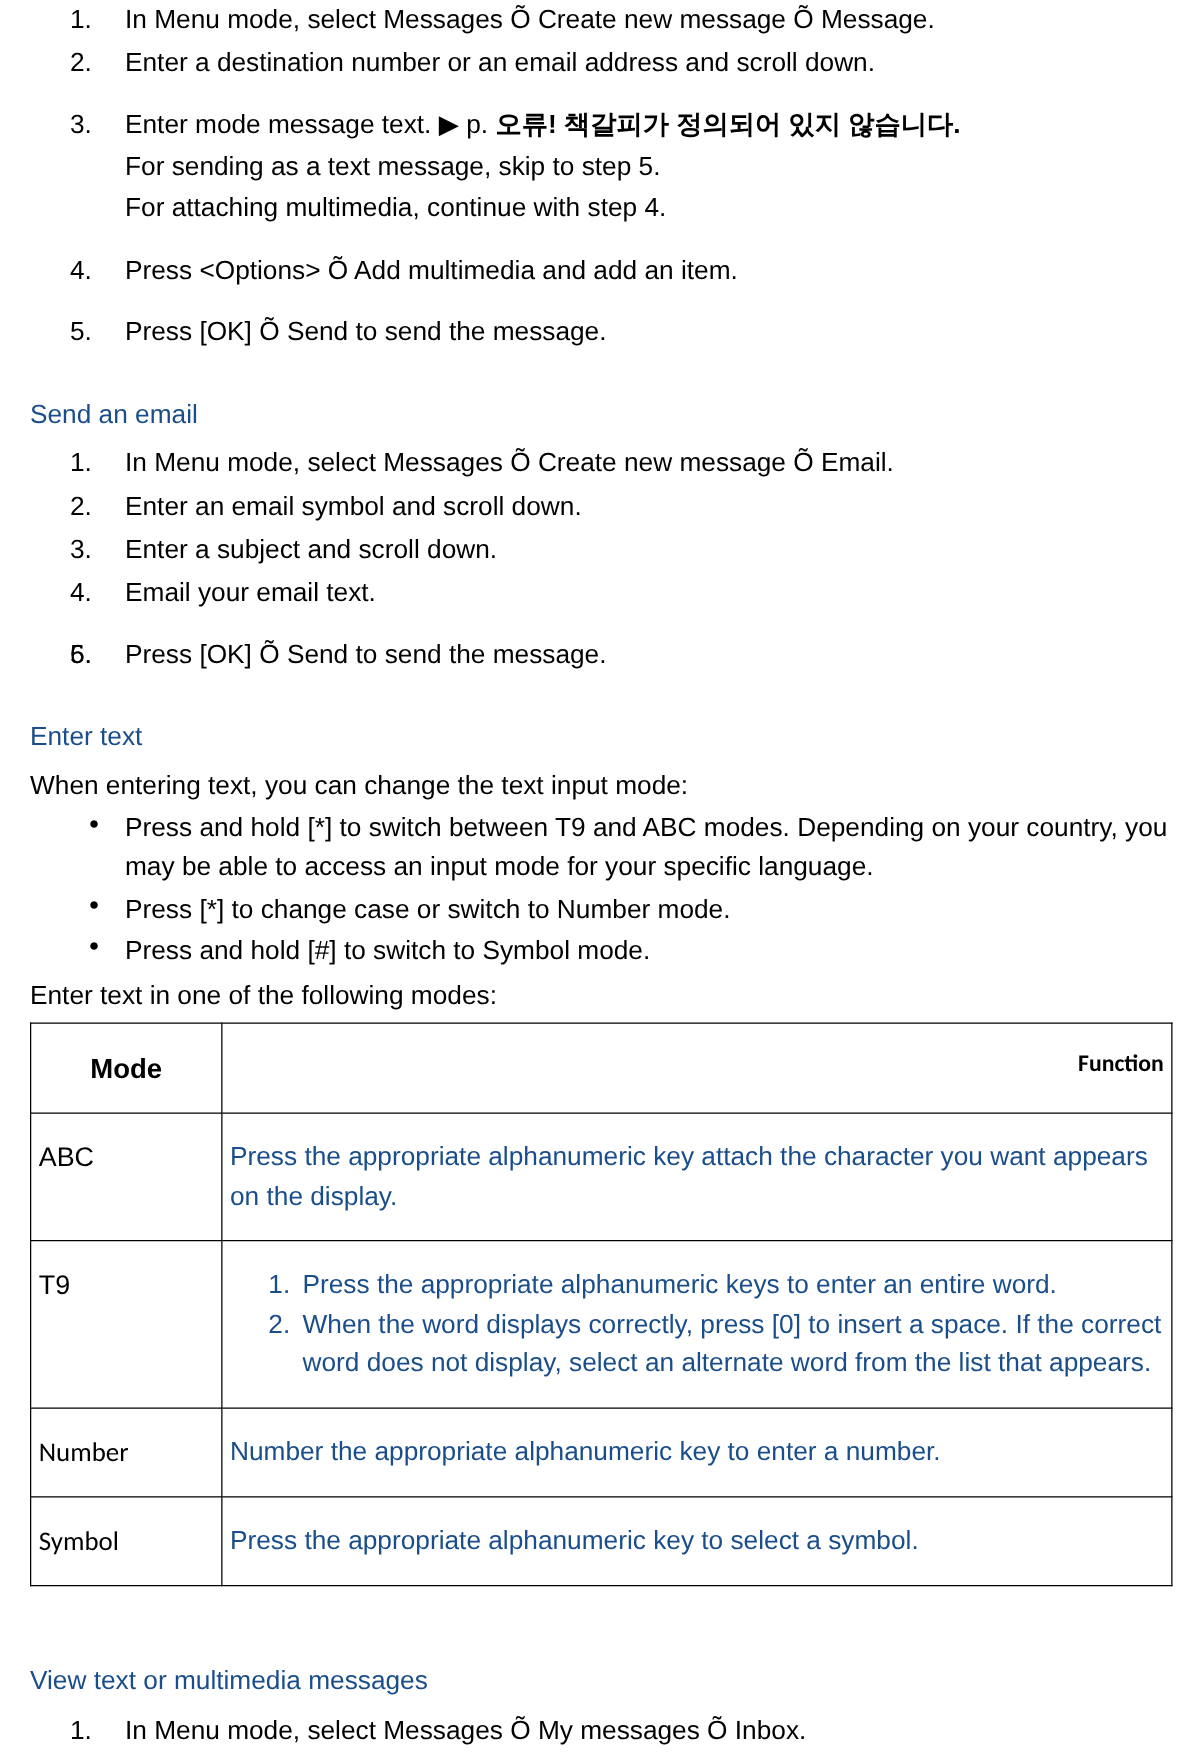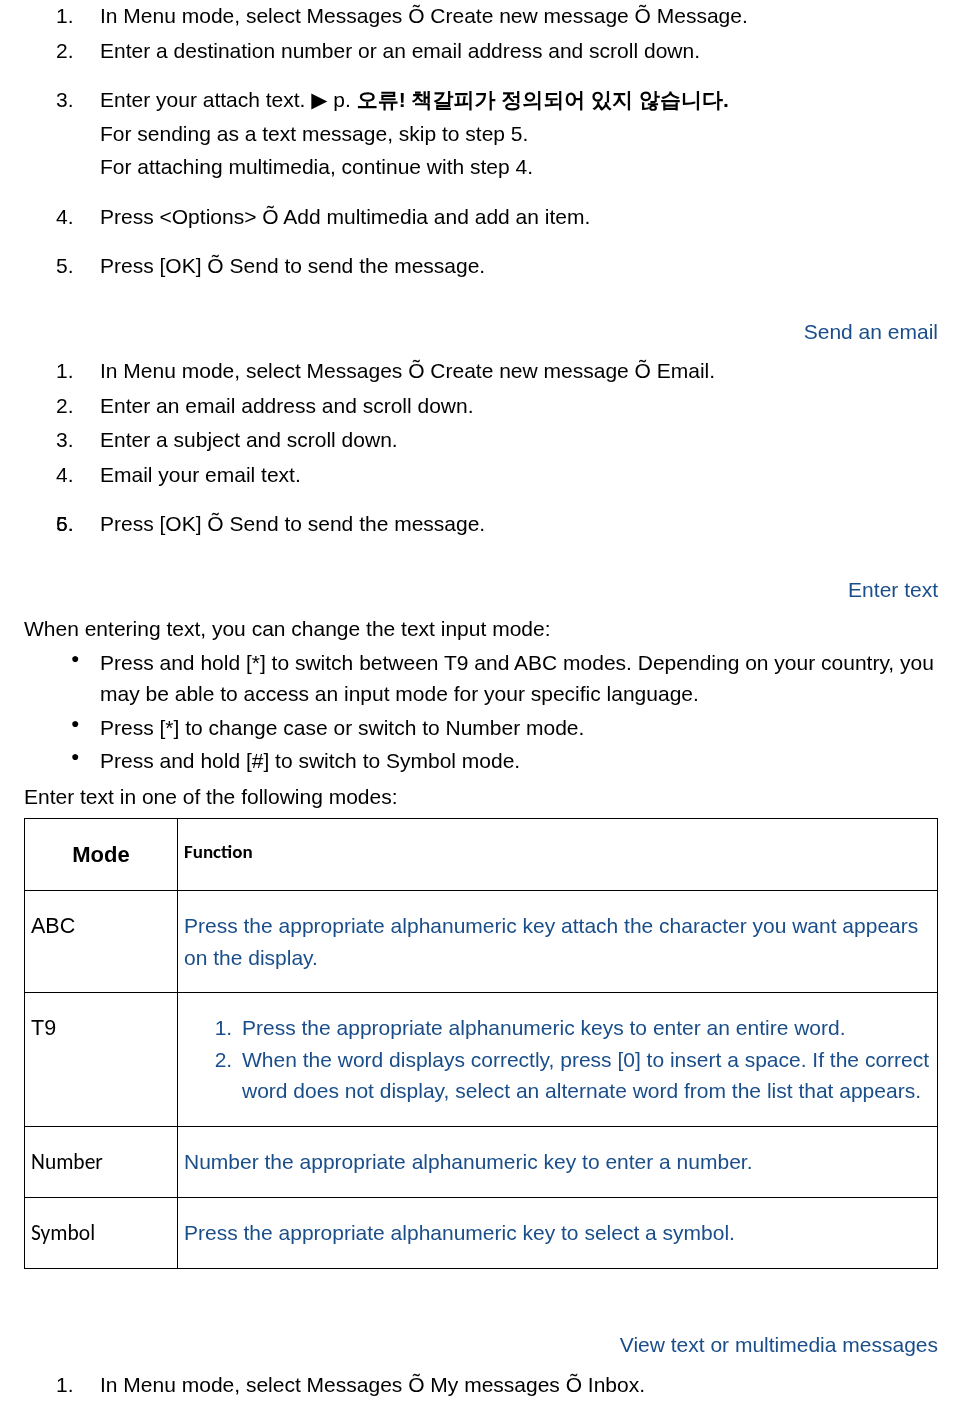--- a/index.html
+++ b/index.html
@@ -28,21 +28,20 @@
       top: 0;
     }
     .sub {
       margin-top: 2px;
     }
     .h-blue {
       color: #1a4e8a;
       font-size: 21px;
       margin-top: 34px;
       margin-bottom: 8px;
-      text-align: right;
     }
     .paragraph {
       margin: 2px 0 2px 0;
     }
     .bullets {
       list-style: none;
       padding-left: 60px;
       margin: 2px 0 4px 0;
     }
     .bullets li {
@@ -70,21 +69,21 @@
     }
     th.mode-h {
       font-weight: bold;
       font-size: 22px;
       text-align: center;
       font-family: Arial;
     }
     th.func-h {
       font-weight: bold;
       font-size: 19px;
-      text-align: left;
+      text-align: right;
       font-family: Calibri, Arial;
     }
     td.mode-name { width: 140px; font-size: 21.5px; }
     td.func { color: #1a4e8a; }
     .t9 ol {
       margin: 0;
       padding-left: 54px;
       color: #1a4e8a;
     }
     .t9 ol li {
@@ -103,21 +102,21 @@
   <li>
     <span class="num">1.</span>
     <span>In Menu mode, select Messages Õ Create new message Õ Message.</span>
   </li>
   <li>
     <span class="num">2.</span>
     <span>Enter a destination number or an email address and scroll down.</span>
   </li>
   <li class="gap-top">
     <span class="num">3.</span>
-    <span>Enter your attach text. </span><span class="tri">▶</span><span> p.  </span><span class="bold">오류!  책갈피가  정의되어  있지  않습니다.</span>
+    <span>Enter mode message text. </span><span class="tri">▶</span><span> p.  </span><span class="bold">오류!  책갈피가  정의되어  있지  않습니다.</span>
     <div class="sub">For sending as a text message, skip to step 5.</div>
     <div class="sub">For attaching multimedia, continue with step 4.</div>
   </li>
   <li class="gap-top">
     <span class="num">4.</span>
     <span>Press &lt;Options&gt; Õ Add multimedia and add an item.</span>
   </li>
   <li class="gap-top">
     <span class="num">5.</span>
     <span>Press [OK] Õ Send to send the message.</span>
@@ -125,21 +124,21 @@
 </ol>
 
 <div class="h-blue">Send an email</div>
 <ol class="ol1">
   <li>
     <span class="num">1.</span>
     <span>In Menu mode, select Messages Õ Create new message Õ Email.</span>
   </li>
   <li>
     <span class="num">2.</span>
-    <span>Enter an email address and scroll down.</span>
+    <span>Enter an email symbol and scroll down.</span>
   </li>
   <li>
     <span class="num">3.</span>
     <span>Enter a subject and scroll down.</span>
   </li>
   <li>
     <span class="num">4.</span>
     <span>Email your email text.</span>
   </li>
   <li class="gap-top">

